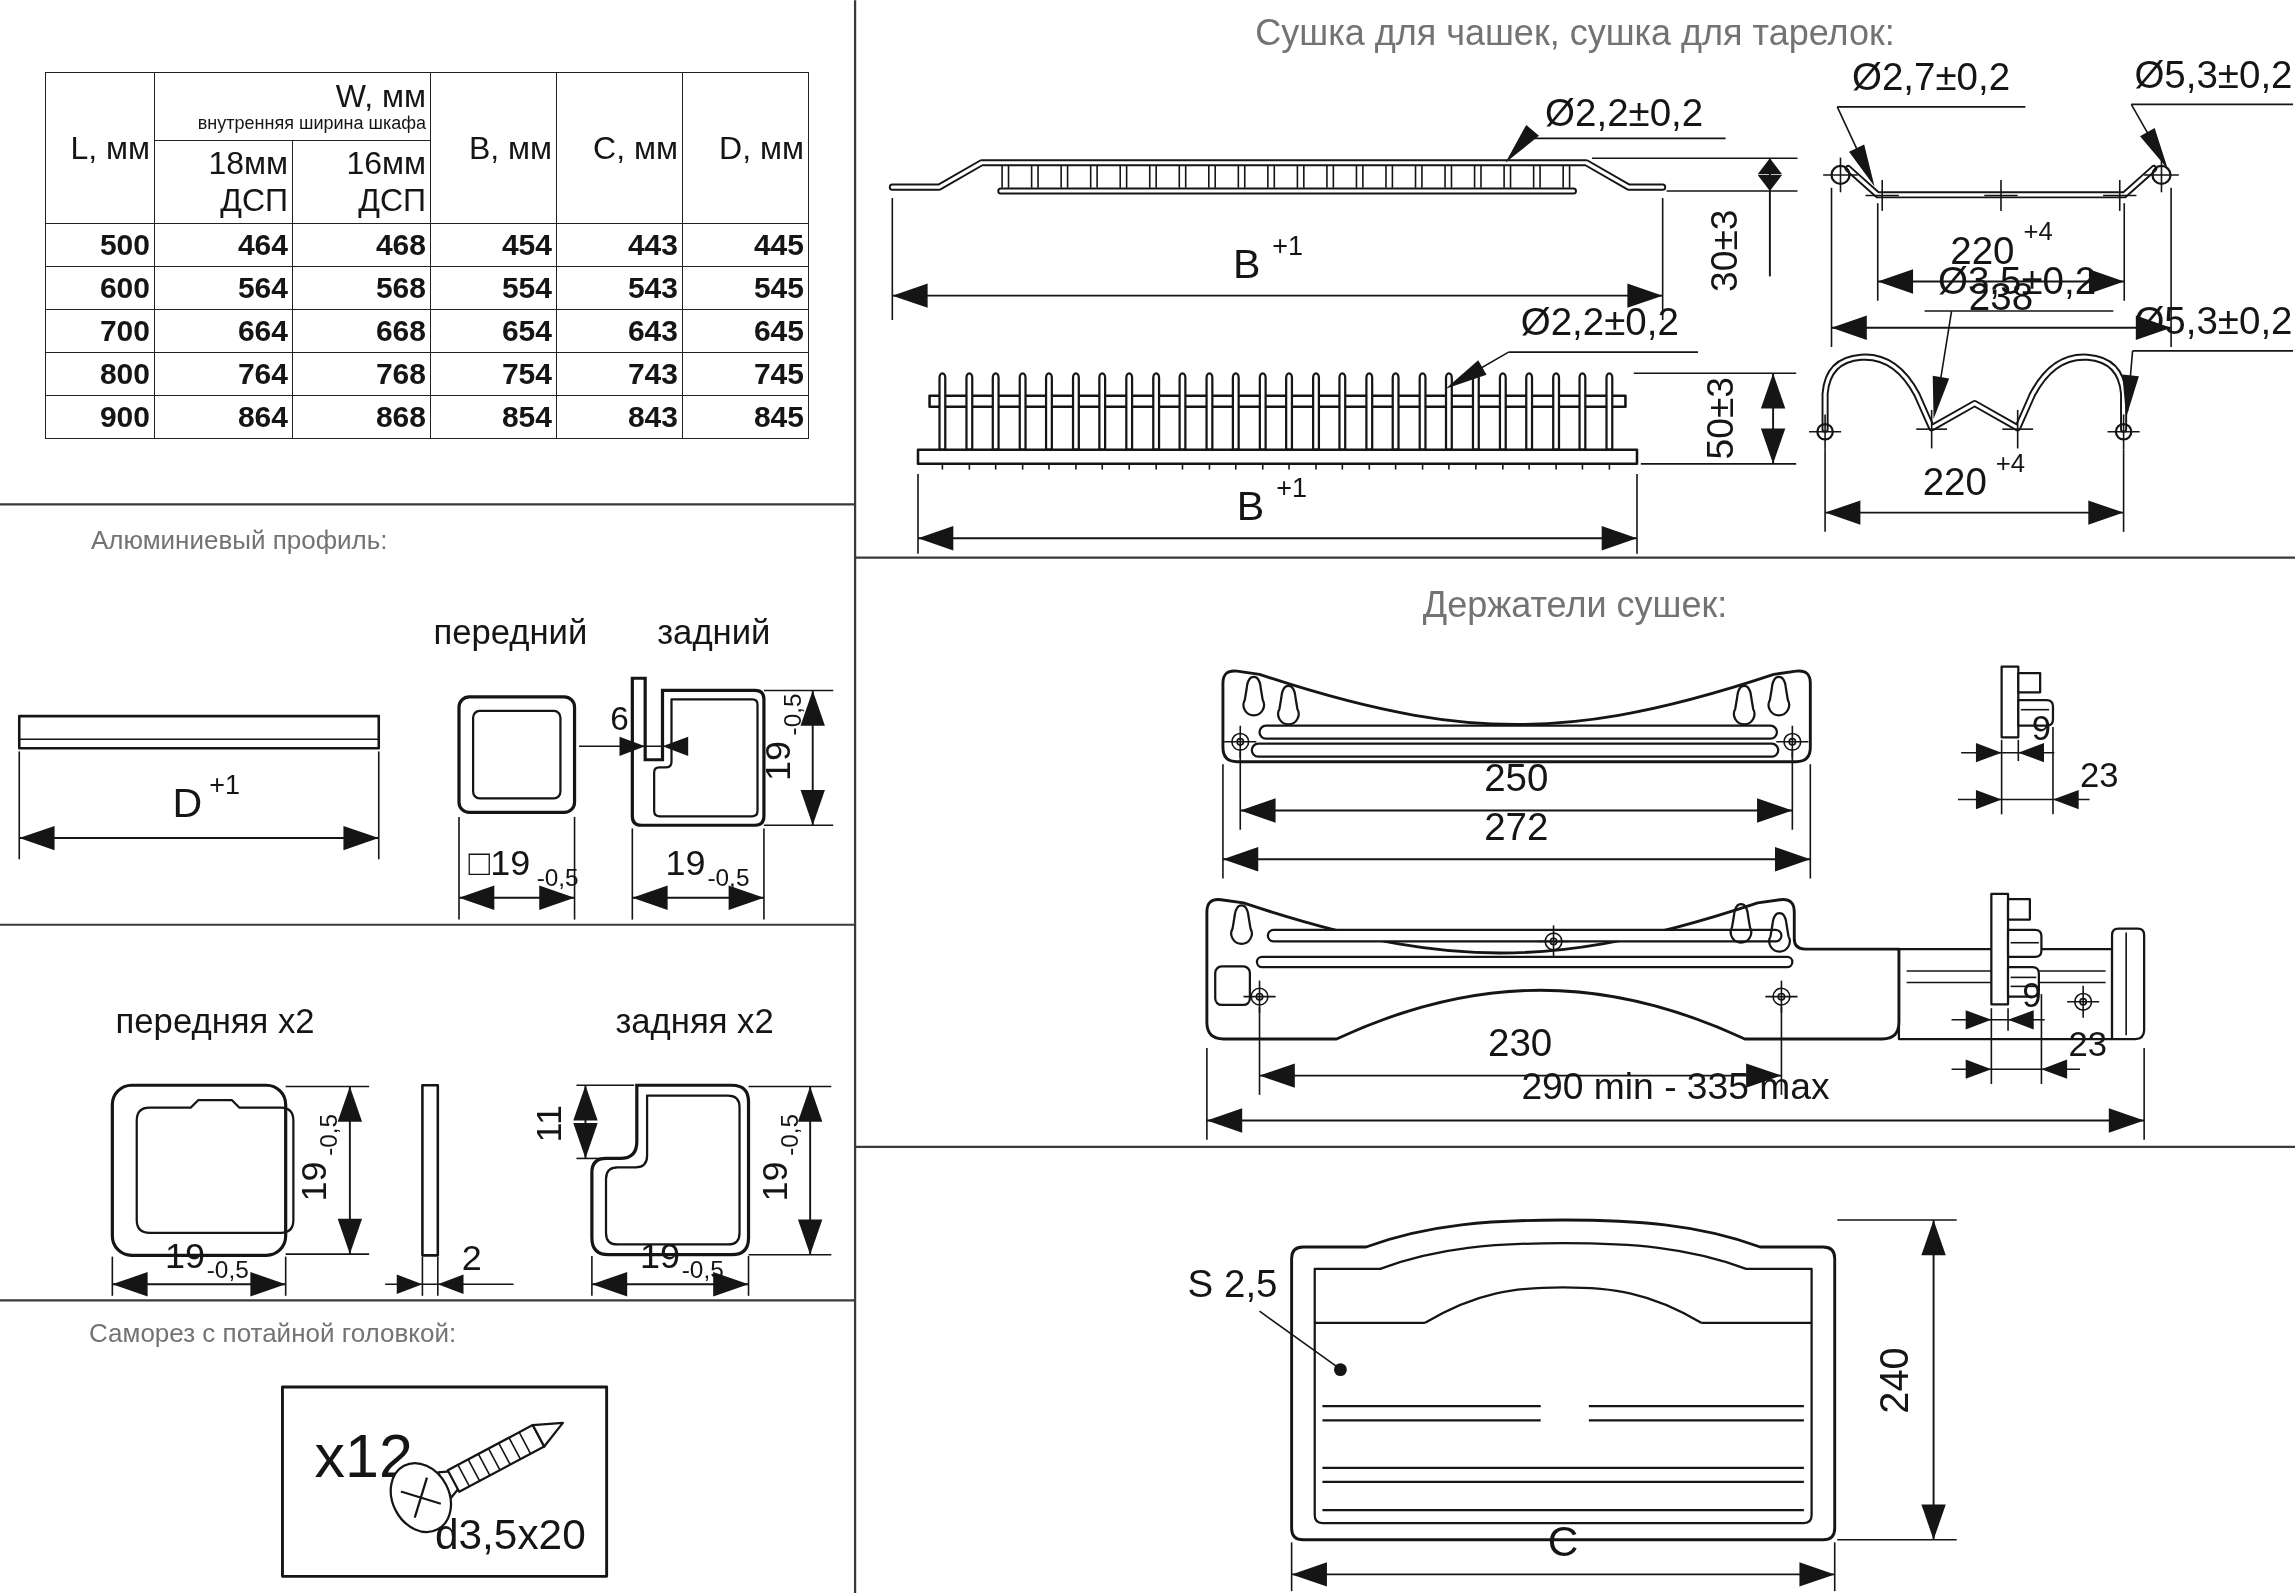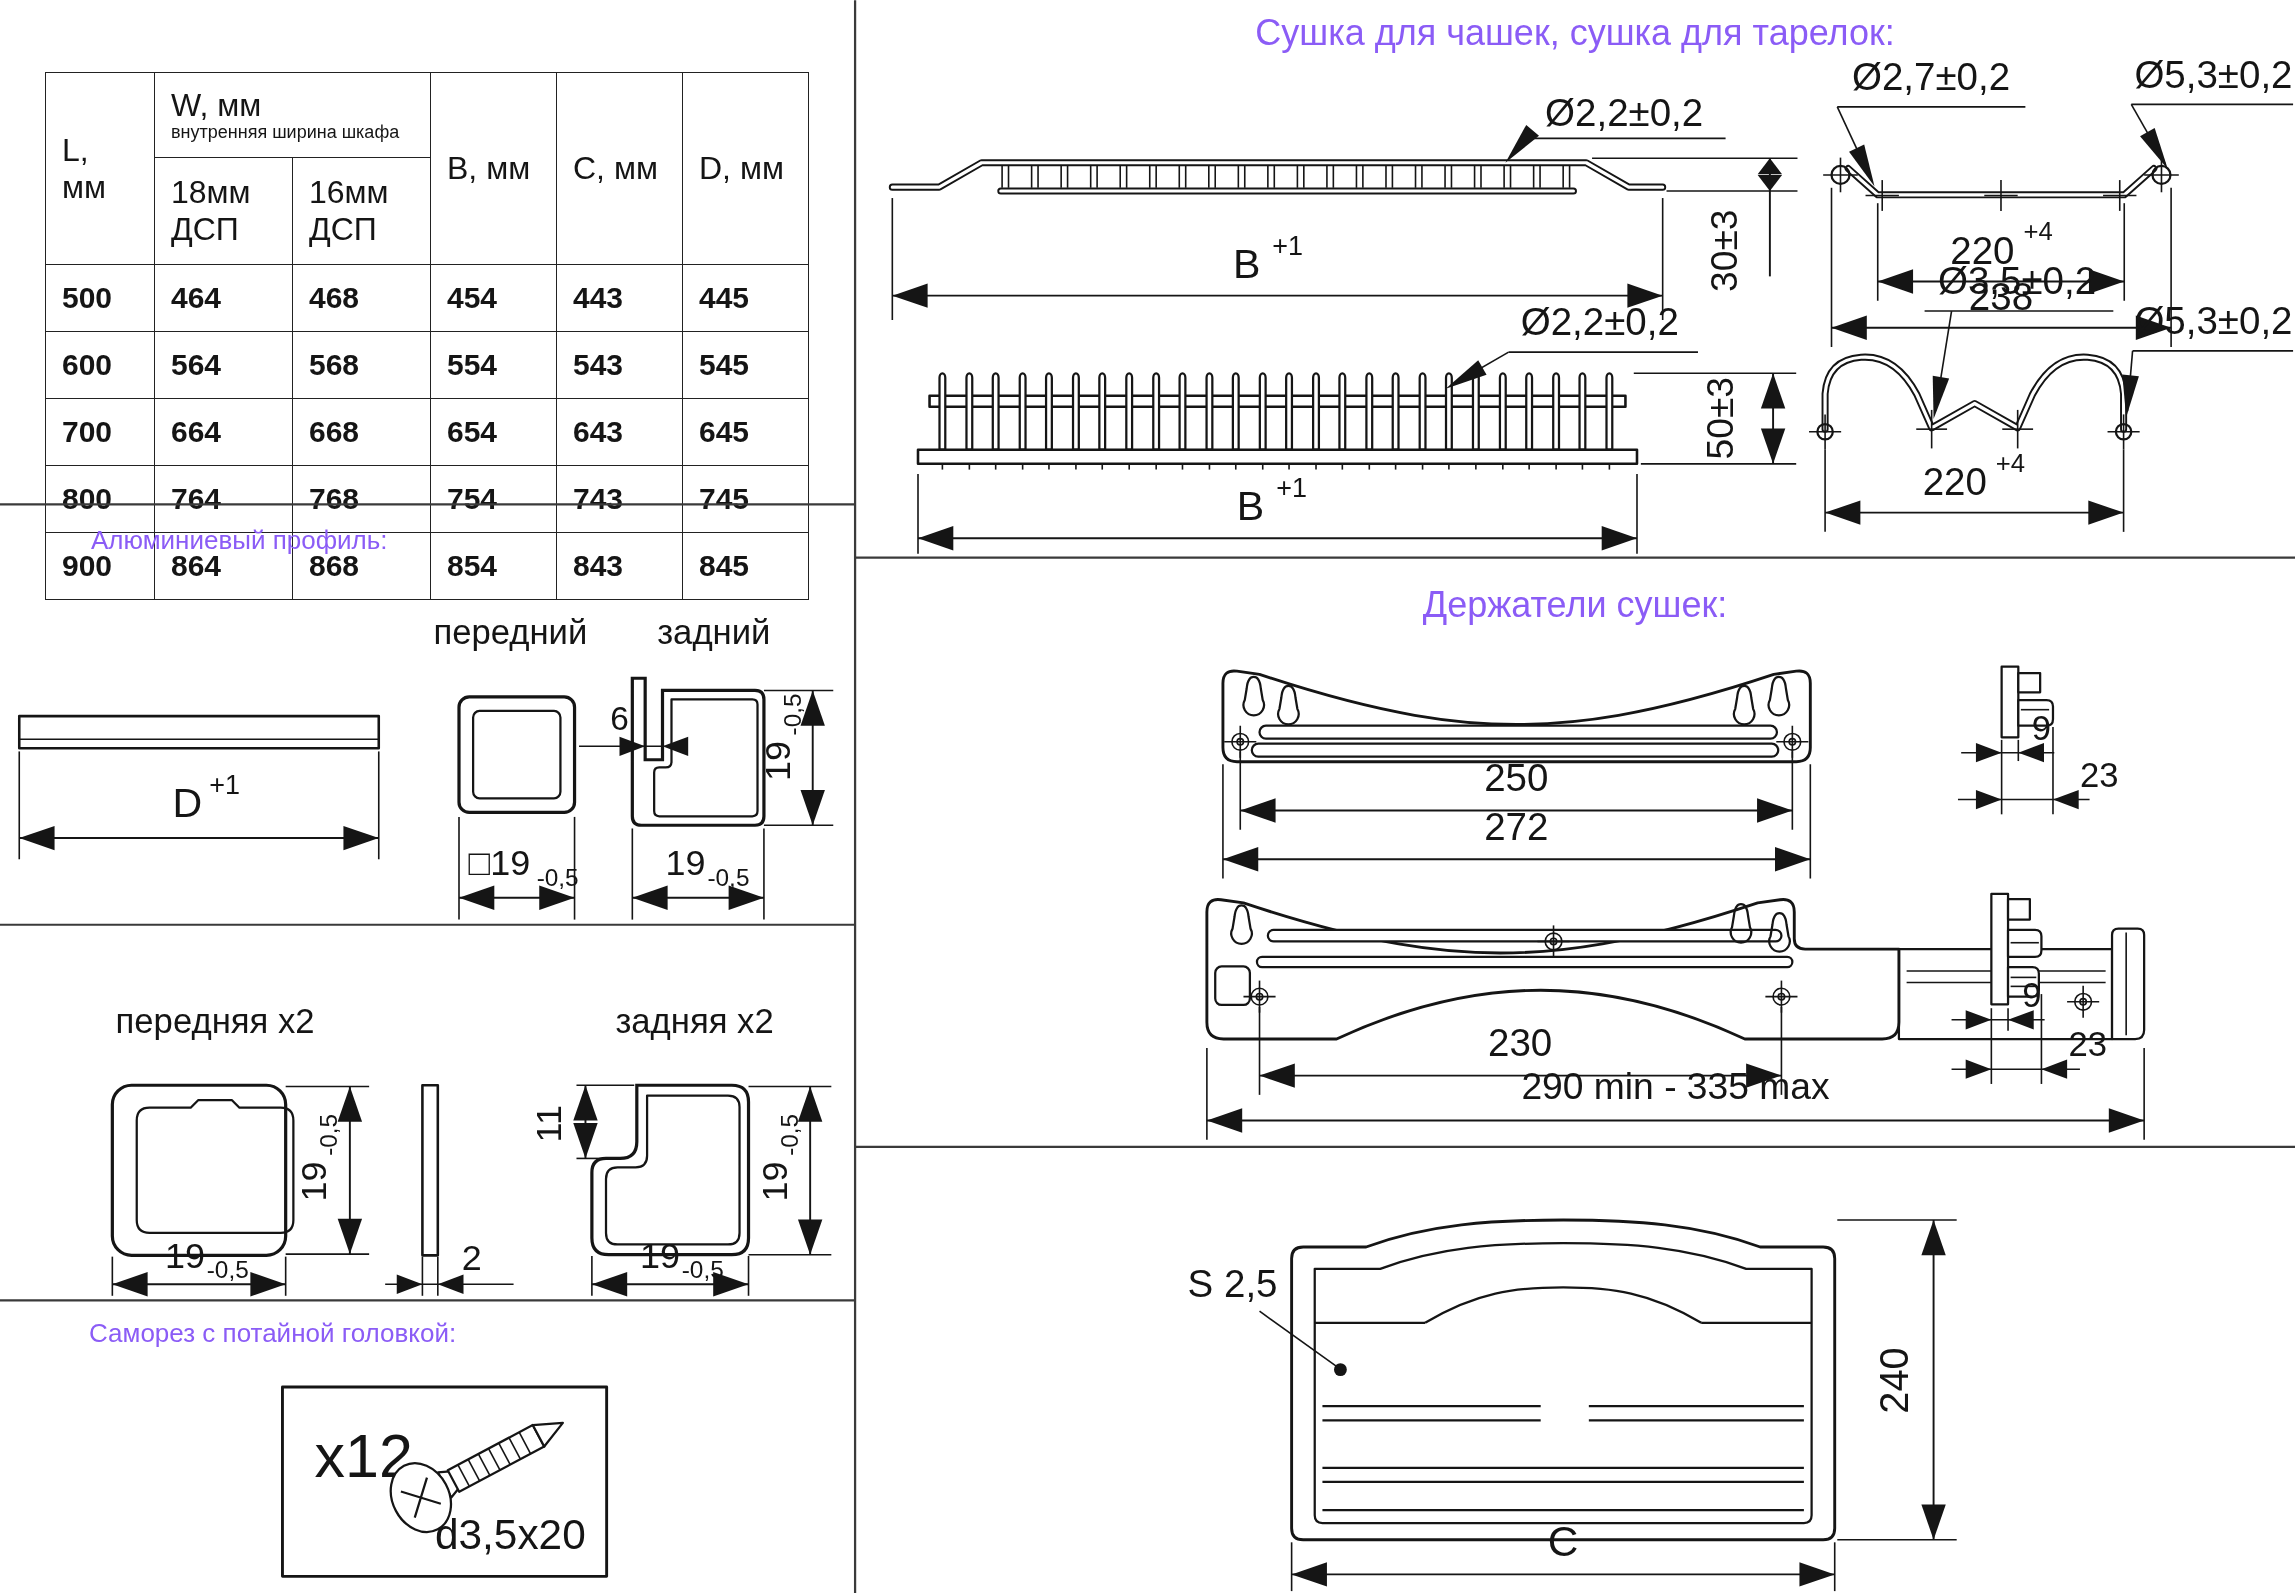--- a/index.html
+++ b/index.html
@@ -1,23 +1,23 @@
 <!DOCTYPE html>
 <html style="font-size:10.3px"><head>
 <meta charset="utf-8">
 <style>
   html,body{margin:0;padding:0;background:#e8e8e8;}
   .page{position:relative;width:2295px;height:1594px;background:#fff;overflow:hidden;
         font-family:"Liberation Sans",sans-serif;color:#151515;}
-  .title{position:absolute;color:#8b5cf6;white-space:nowrap;}
+  .title{position:absolute;color:#737373;white-space:nowrap;}
   .t-left{font-size:26px;}
   .t-right{width:1440px;left:855px;text-align:center;font-size:36px;}
   
   .spec-table{position:absolute;left:45px;top:72px;border-collapse:collapse;table-layout:fixed;color:#151515;}
-  .spec-table th,.spec-table td{border:1.9px solid #222;text-align:left;vertical-align:middle;font-weight:normal;padding:16px;}
+  .spec-table th,.spec-table td{border:1.9px solid #222;text-align:right;vertical-align:middle;font-weight:normal;padding:4px;}
   .spec-table th{font-size:32px;}
   .spec-table td{font-size:30px;font-weight:bold;}
   .wnote{font-size:18px;line-height:1.05;}
   .wmain{font-size:32px;line-height:1.05;}
   tr.h1{height:68px;} tr.h2{height:40px;} tr.dr{height:43px;}
   .sub18{font-size:26px;}
   
   svg text{font-family:"Liberation Sans",sans-serif;fill:#151515;}
   .mid{text-anchor:middle;}
   .t38{font-size:38px}.t40{font-size:40px}.t42{font-size:42px}.t52{font-size:52px}.t54{font-size:54px}

